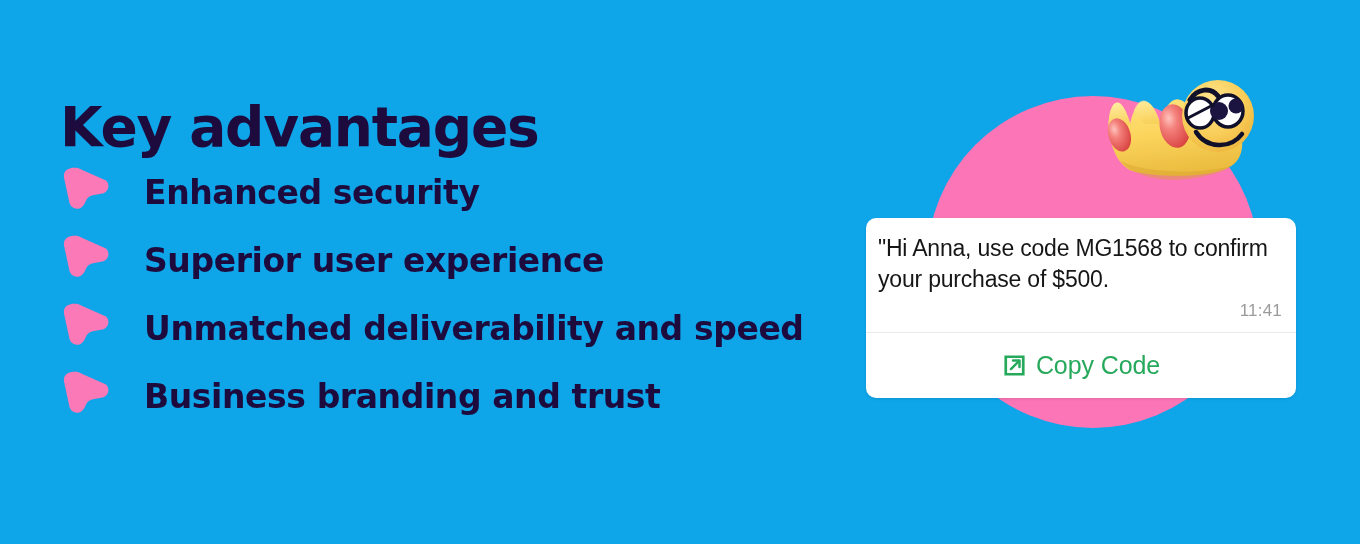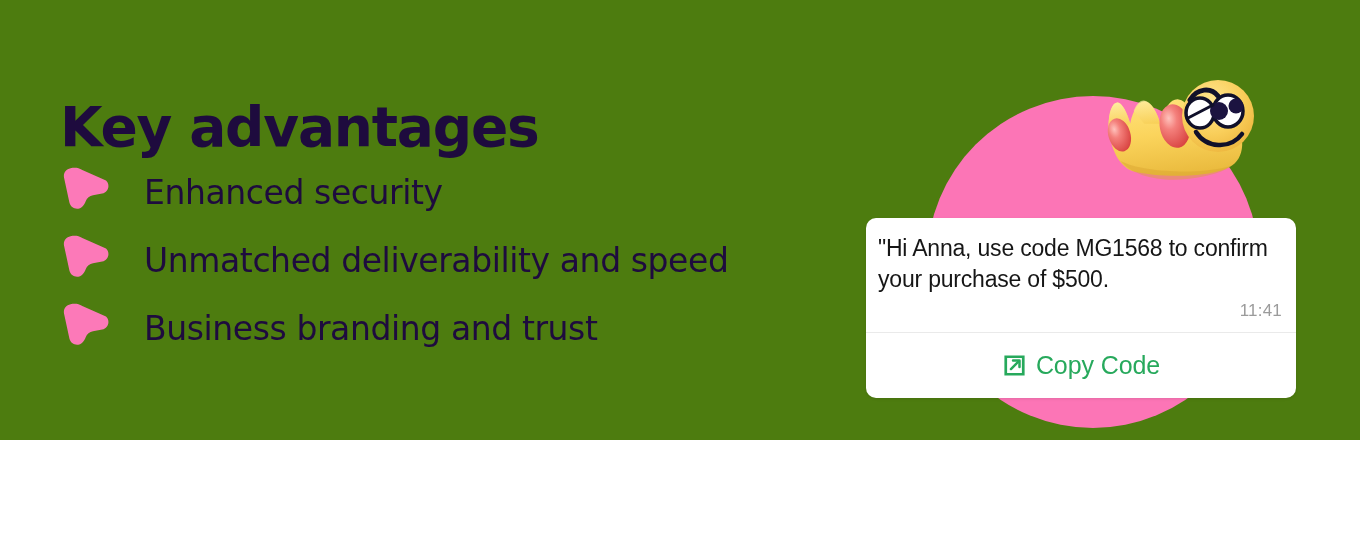--- a/index.html
+++ b/index.html
@@ -9,22 +9,22 @@
   body {
     width: 1360px;
     height: 544px;
     overflow: hidden;
     font-family: "Liberation Sans", sans-serif;
   }
 
   #stage {
     position: relative;
     width: 1360px;
-    height: 440px;
-    background: #4d7c0f;
+    height: 544px;
+    background: #0ea5e9;
     overflow: hidden;
   }
 
   
   #left-panel {
     position: absolute;
     left: 0;
     top: 0;
     width: 860px;
     height: 544px;
@@ -70,21 +70,21 @@
     left: 4px;
     top: 14px;
     width: 48px;
     height: 44px;
     display: block;
   }
 
   .item-label {
     font-family: "DejaVu Sans", sans-serif;
     font-size: 33px;
-    font-weight: 400;
+    font-weight: 700;
     color: #1E0B3E;
     letter-spacing: -0.4px;
     white-space: nowrap;
     line-height: 1;
     margin-top: 13px;
   }
 
   
   #visual-panel {
     position: absolute;
@@ -207,20 +207,28 @@
 
       <li class="list-item">
         <span class="bullet-wrap">
           <svg class="bullet-icon" viewBox="0 0 48 44" aria-hidden="true">
             <path d="M8.5 2.2 C4.0 3.0 1.2 7.0 2.0 11.4 L7.4 36.5 C8.6 42.0 15.0 44.6 19.6 41.2 C21.6 39.7 22.8 37.5 23.7 35.2 C24.9 32.0 27.6 29.8 31.0 29.2 L40.2 27.6 C46.3 26.5 48.6 18.8 44.0 14.6 L20.3 4.0 C16.5 1.6 12.7 1.4 8.5 2.2 Z" fill="#FC79B8"></path>
           </svg>
         </span>
         <span class="item-label">Enhanced security</span>
       </li>
 
+      <li class="list-item">
+        <span class="bullet-wrap">
+          <svg class="bullet-icon" viewBox="0 0 48 44" aria-hidden="true">
+            <path d="M8.5 2.2 C4.0 3.0 1.2 7.0 2.0 11.4 L7.4 36.5 C8.6 42.0 15.0 44.6 19.6 41.2 C21.6 39.7 22.8 37.5 23.7 35.2 C24.9 32.0 27.6 29.8 31.0 29.2 L40.2 27.6 C46.3 26.5 48.6 18.8 44.0 14.6 L20.3 4.0 C16.5 1.6 12.7 1.4 8.5 2.2 Z" fill="#FC79B8"></path>
+          </svg>
+        </span>
+        <span class="item-label">Superior user experience</span>
+      </li>
 
       <li class="list-item">
         <span class="bullet-wrap">
           <svg class="bullet-icon" viewBox="0 0 48 44" aria-hidden="true">
             <path d="M8.5 2.2 C4.0 3.0 1.2 7.0 2.0 11.4 L7.4 36.5 C8.6 42.0 15.0 44.6 19.6 41.2 C21.6 39.7 22.8 37.5 23.7 35.2 C24.9 32.0 27.6 29.8 31.0 29.2 L40.2 27.6 C46.3 26.5 48.6 18.8 44.0 14.6 L20.3 4.0 C16.5 1.6 12.7 1.4 8.5 2.2 Z" fill="#FC79B8"></path>
           </svg>
         </span>
         <span class="item-label">Unmatched deliverability and speed</span>
       </li>
 

